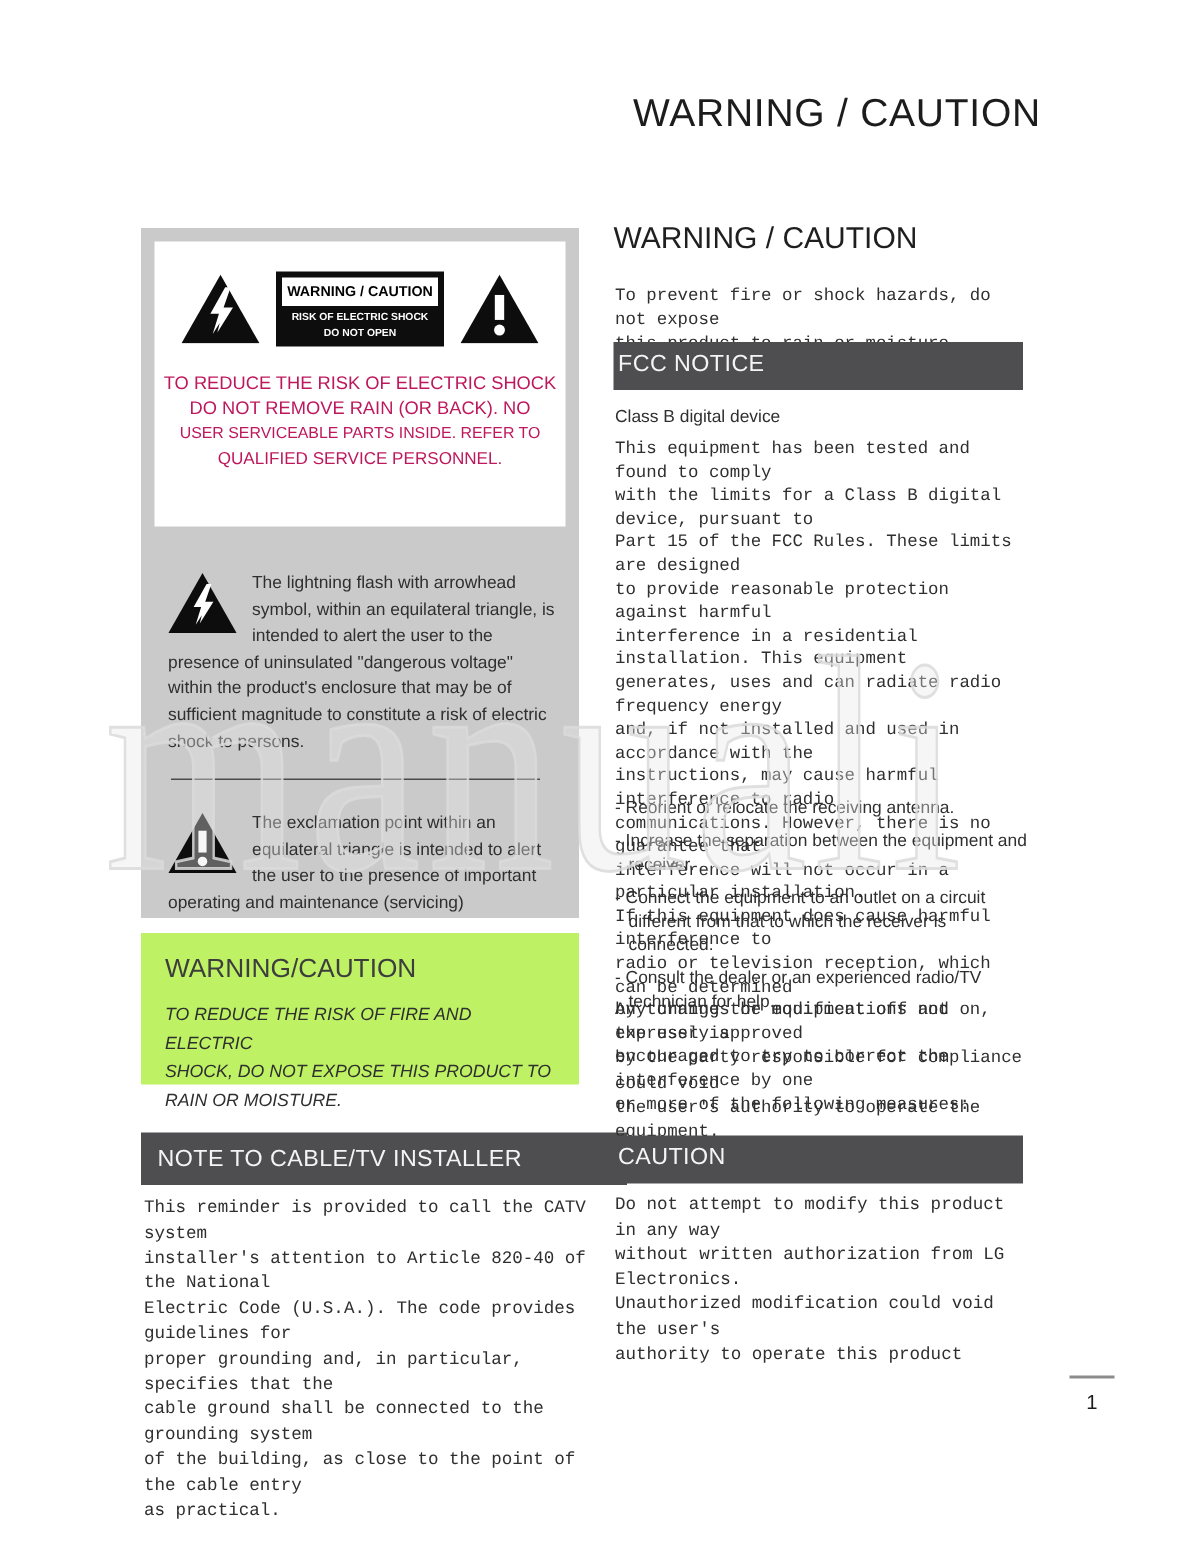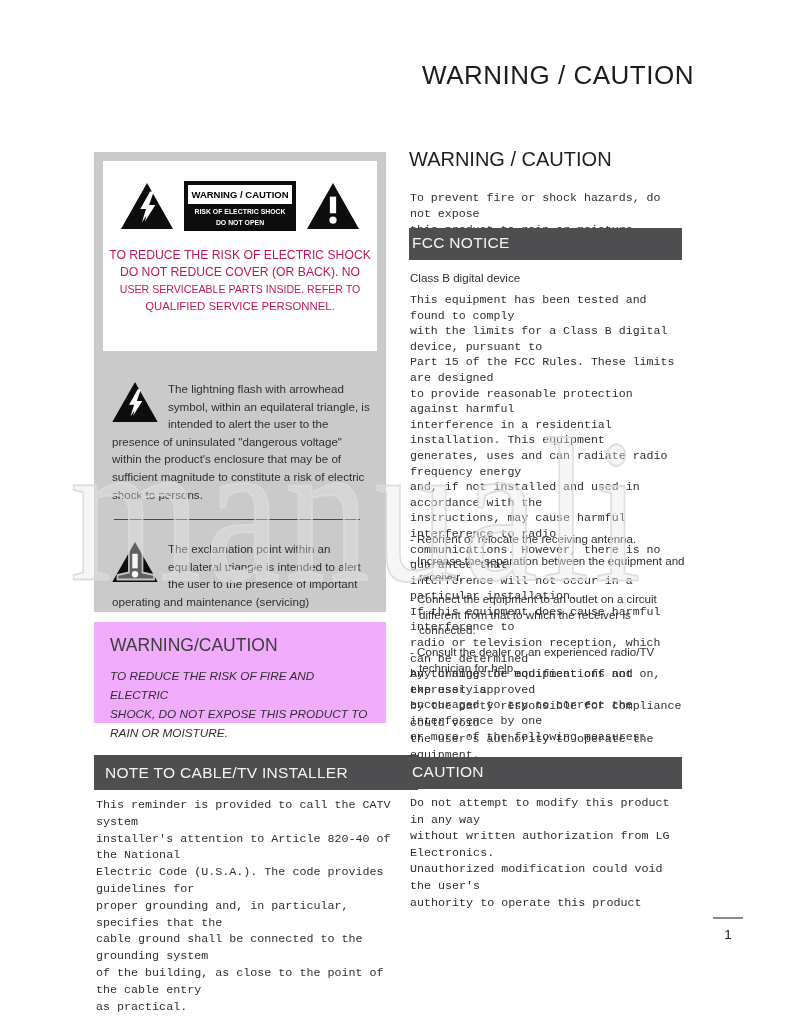--- a/index.html
+++ b/index.html
@@ -60,21 +60,21 @@
   }
   .icon-note .tri-icon-sm{
     float:left;width:46px;height:40px;margin:2px 10px 4px 0;
   }
   .hazard-divider{
     border:0;border-top:1.5px solid #4a4a4a;margin:16px 26px 0 20px;
   }
   
   .wc-box{
     position:absolute;top:622px;left:0;width:292px;height:101px;
-    background:#f0abfc;box-sizing:border-box;padding:13px 16px;
+    background:#bef264;box-sizing:border-box;padding:13px 16px;
   }
   .wc-title{font-size:17.5px;font-weight:400;color:#3d3d3d;margin:0 0 11px 0;}
   .wc-body{font-size:11.8px;line-height:1.6;white-space:pre-line;color:#2f2f2f;font-style:italic;}
   
   .bar{
     background:#4e4e50;color:#f4f4f4;font-size:15.5px;letter-spacing:.3px;
     box-sizing:border-box;
   }
   .bar-left{
     position:absolute;top:755px;left:0;width:324px;height:35px;
@@ -151,21 +151,21 @@
 DO NOT OPEN</div>
           </div>
           <svg class="tri-icon-lg" viewBox="0 0 100 88">
             <polygon points="50,0 100,88 0,88" fill="#0d0d0d"></polygon>
             <rect x="44" y="26" width="12" height="32" fill="#ffffff"></rect>
             <circle cx="50" cy="71" r="7" fill="#ffffff"></circle>
           </svg>
         </div>
         <div class="shock-body">
           <div class="shock-line-0">TO REDUCE THE RISK OF ELECTRIC SHOCK</div>
-          <div class="shock-line-1">DO NOT REDUCE COVER (OR BACK). NO</div>
+          <div class="shock-line-1">DO NOT REMOVE RAIN (OR BACK). NO</div>
           <div class="shock-line-2">USER SERVICEABLE PARTS INSIDE. REFER TO</div>
           <div class="shock-line-3">QUALIFIED SERVICE PERSONNEL.</div>
         </div>
       </div>
 
       <div class="icon-note">
         <svg class="tri-icon-sm" viewBox="0 0 100 88">
           <polygon points="50,0 100,88 0,88" fill="#0d0d0d"></polygon>
           <path d="M56 16 L37 50 L48 50 L40 76 L49 62 L46 74 L66 42 L54 42 L63 16 Z" fill="#ffffff"></path>
         </svg>

